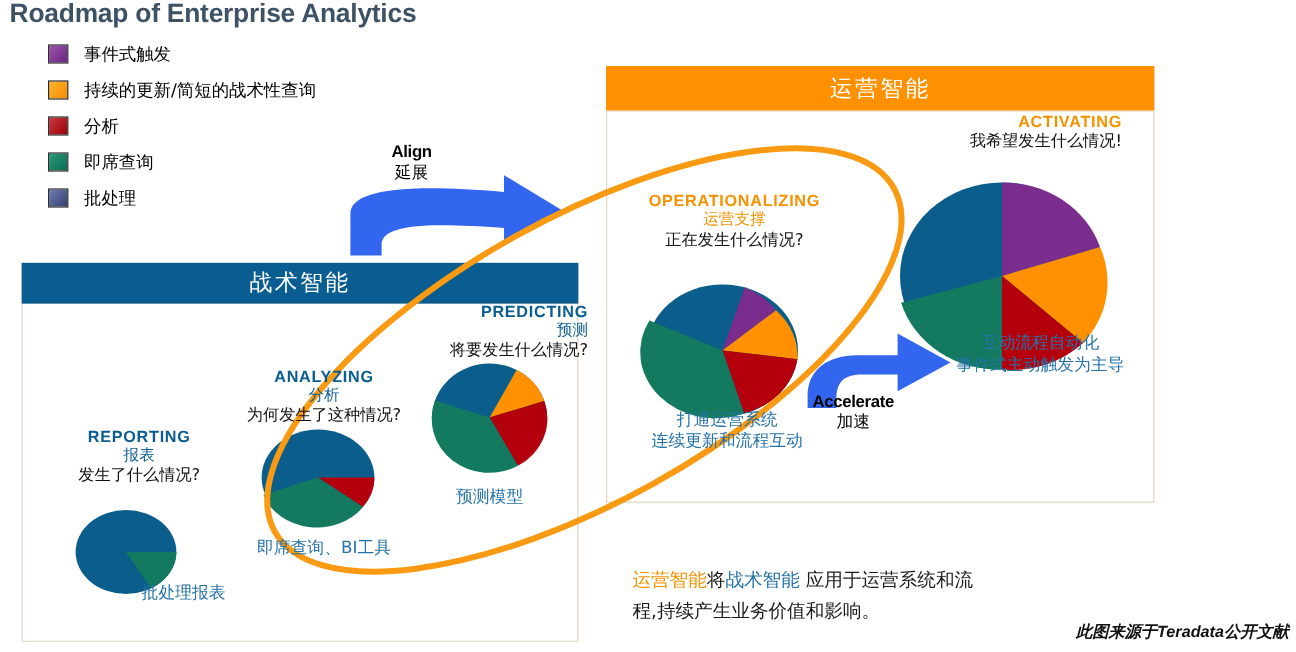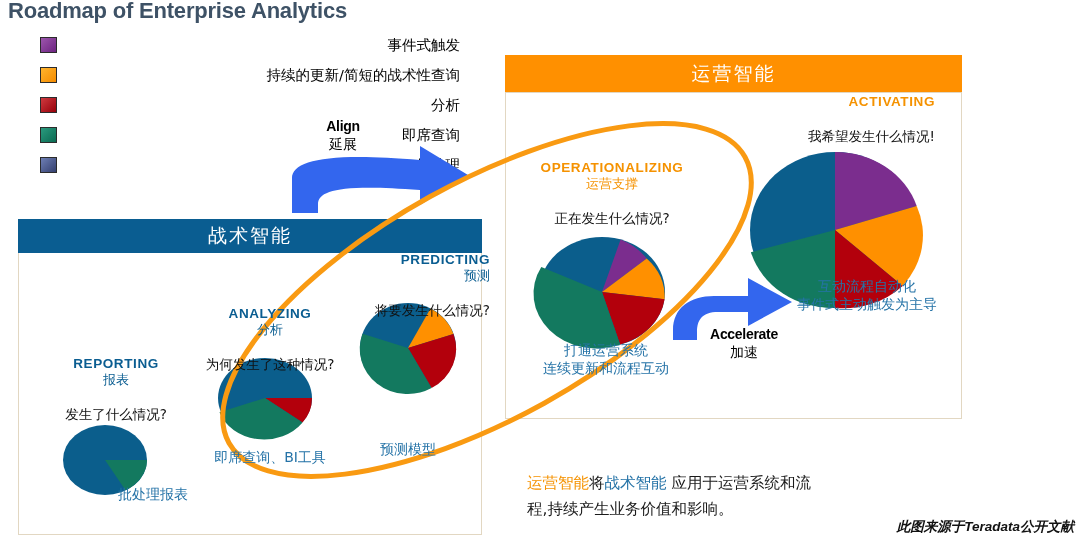--- a/index.html
+++ b/index.html
@@ -13,21 +13,21 @@
   
   #page-title{
     left:8px;top:-2px;
     font-size:22px;font-weight:bold;color:#3e5266;
     letter-spacing:-0.2px;
     white-space:nowrap;
   }
 
   
   #legend{left:40px;top:30px;width:420px;}
-  .legend-row{display:flex;align-items:center;height:30px;justify-content:space-between;}
+  .legend-row{display:flex;align-items:center;height:30px;}
   .legend-swatch{
     width:17px;height:16px;border:1px solid #2b2b2b;
     box-sizing:border-box;flex:0 0 auto;
   }
   .legend-label{
     margin-left:13px;font-size:14.5px;color:#000;
     font-family:"DejaVu Sans","Liberation Sans",sans-serif;
     white-space:nowrap;
   }
 
@@ -52,21 +52,20 @@
     font-family:"Liberation Sans","DejaVu Sans",sans-serif;
     line-height:16px;
   }
   .stage-cn{
     font-size:13px;line-height:16px;
     font-family:"DejaVu Sans","Liberation Sans",sans-serif;
   }
   .stage-q{
     font-size:13.5px;color:#111;line-height:17px;
     font-family:"DejaVu Sans","Liberation Sans",sans-serif;
-    margin-top:18px;
   }
   .blue-txt{color:#0a5d91;}
   .orange-txt{color:#f59200;}
 
   .caption{
     position:absolute;text-align:center;white-space:nowrap;
     color:#2573a7;font-size:14px;line-height:18px;
     font-family:"DejaVu Sans","Liberation Sans",sans-serif;
   }
 
@@ -192,21 +191,21 @@
   <div class="stage-cn blue-txt">分析</div>
   <div class="stage-q">为何发生了这种情况?</div>
 </div>
 <div class="caption" style="left:175px;top:448px;width:190px;">即席查询、BI工具</div>
 
 <div class="stage" style="left:330px;top:252px;width:160px;text-align:right;">
   <div class="stage-en blue-txt">PREDICTING</div>
   <div class="stage-cn blue-txt">预测</div>
   <div class="stage-q">将要发生什么情况?</div>
 </div>
-<div class="caption" style="left:333px;top:405px;width:150px;margin-top:35px;">预测模型</div>
+<div class="caption" style="left:333px;top:405px;width:150px;">预测模型</div>
 
 <div class="stage" style="left:512px;top:160px;width:200px;">
   <div class="stage-en orange-txt">OPERATIONALIZING</div>
   <div class="stage-cn orange-txt">运营支撑</div>
   <div class="stage-q">正在发生什么情况?</div>
 </div>
 <div class="caption" style="left:521px;top:341px;width:170px;">
   <div>打通运营系统</div>
   <div>连续更新和流程互动</div>
 </div>
@@ -217,21 +216,21 @@
 </div>
 <div class="caption" style="left:762px;top:277px;width:210px;">
   <div>互动流程自动化</div>
   <div>事件式主动触发为主导</div>
 </div>
 
 <div class="arrow-label" style="left:298px;top:118px;width:90px;">
   <div class="en">Align</div>
   <div class="cn">延展</div>
 </div>
-<div class="arrow-label" style="left:689px;top:326px;width:110px;">
+<div class="arrow-label" style="left:656px;top:326px;width:110px;">
   <div class="en">Accelerate</div>
   <div class="cn">加速</div>
 </div>
 
 <div id="footer-note">
   <div>
     <span class="orange-txt">运营智能</span><span>将</span><span style="color:#2573A7;">战术智能</span><span> 应用于运营系统和流</span>
   </div>
   <div>程,持续产生业务价值和影响。</div>
 </div>

